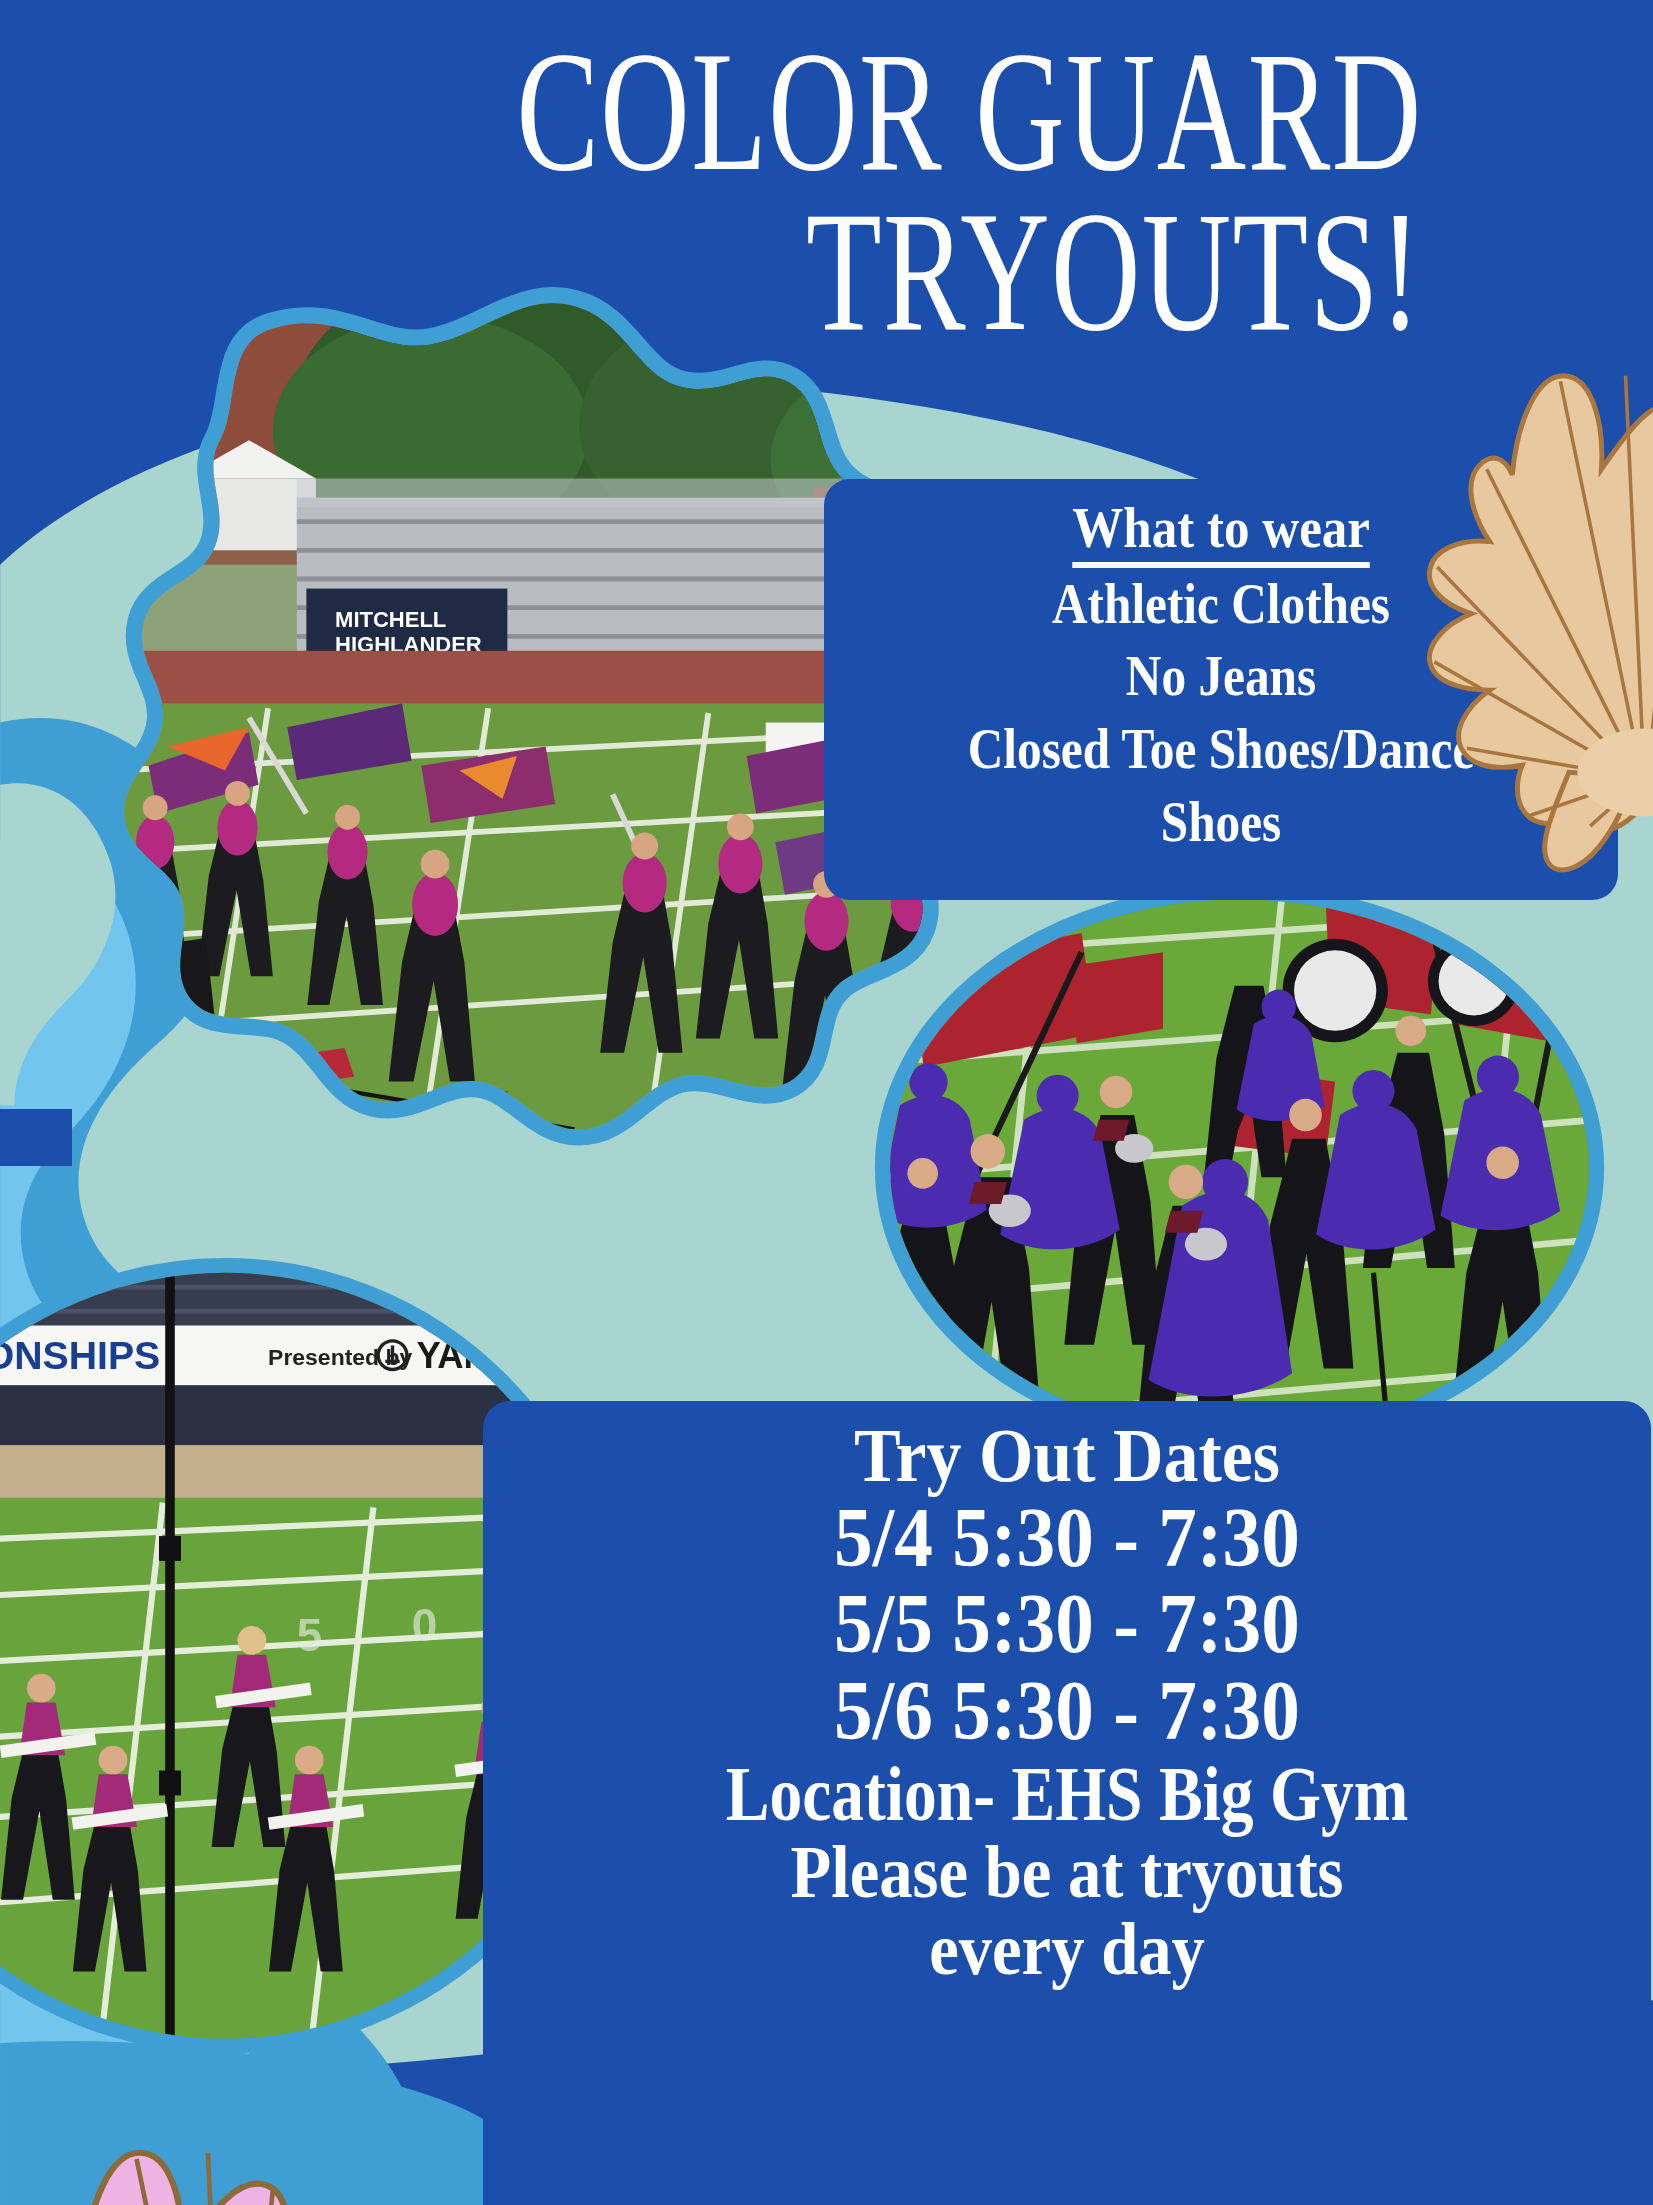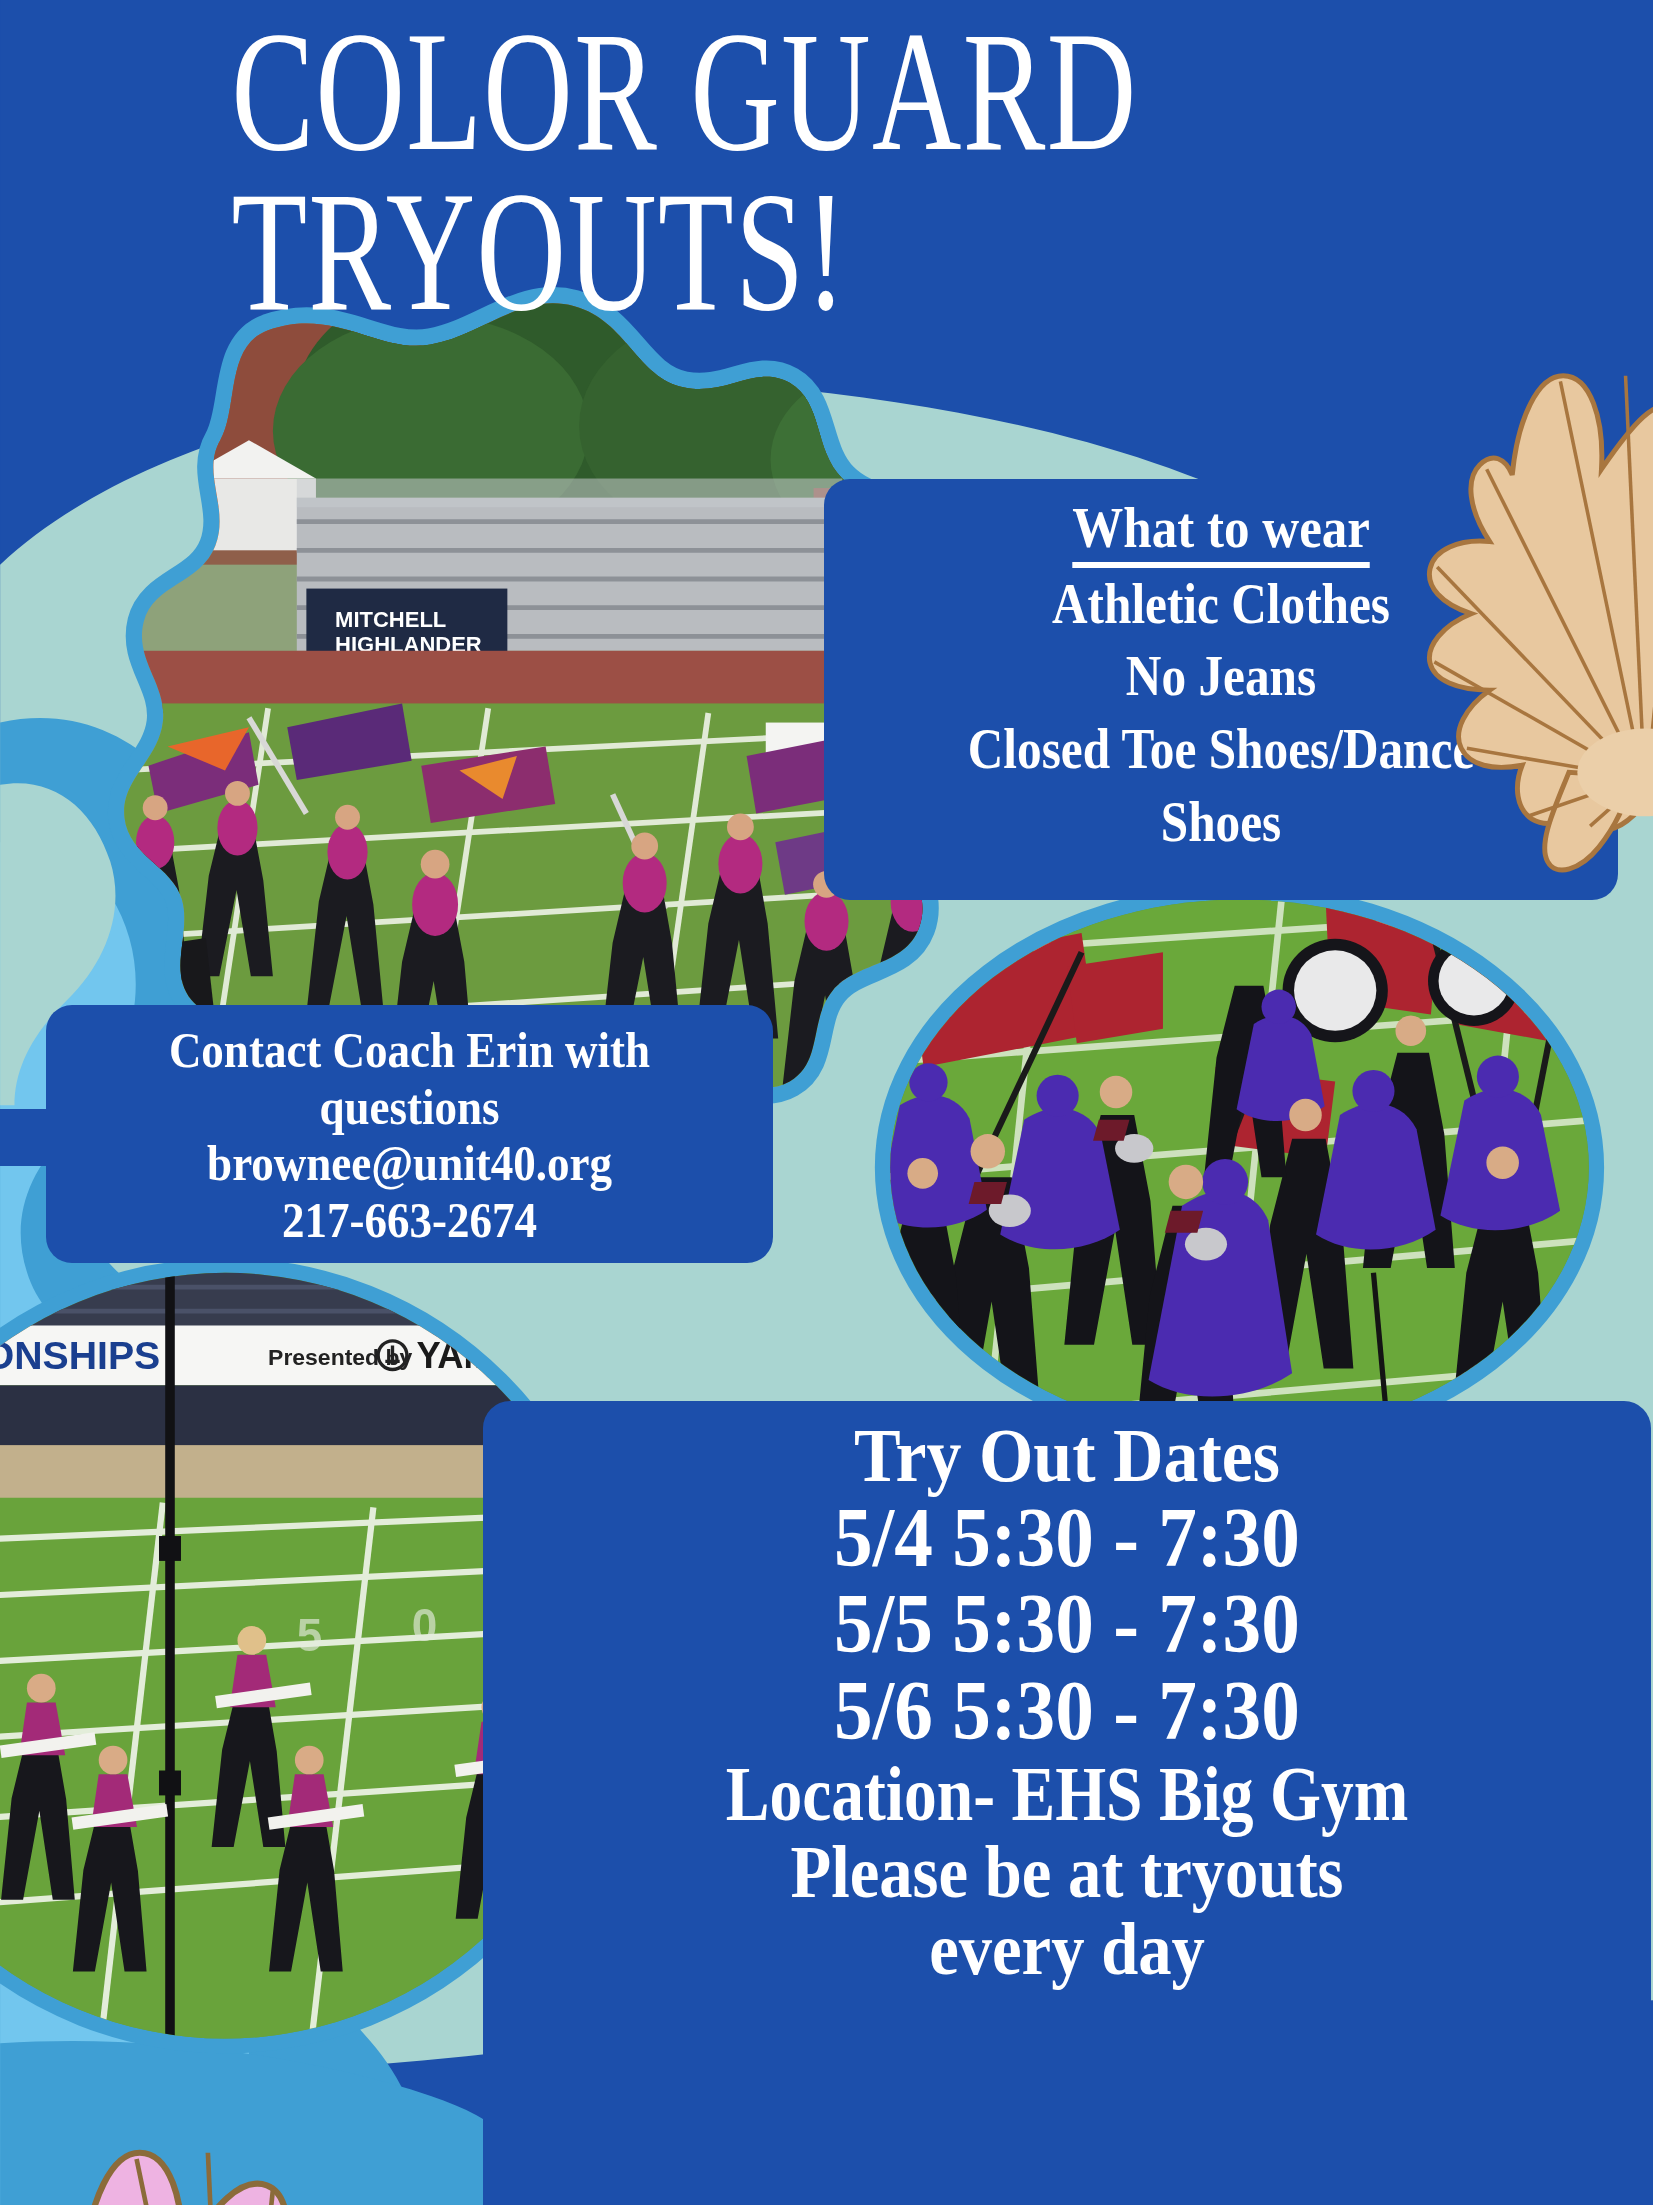--- a/index.html
+++ b/index.html
@@ -8,22 +8,22 @@
     width:1654px;height:2205px;
     overflow:hidden;
     background:#1c4fab;
     font-family:"Liberation Sans", sans-serif;
   }
   .layer{position:absolute;top:0;left:0;width:1654px;height:2205px;}
   svg.layer{display:block;}
 
   
   #title{
-    position:absolute;left:0;top:12px;width:1654px;
-    text-align:left;
+    position:absolute;left:0;top:32px;width:1654px;
+    text-align:right;
     color:#ffffff;
     font-family:"Liberation Serif", serif;
     font-weight:400;
     line-height:0.93;
     z-index:30;
     pointer-events:none;
   }
   #title .tline{
     display:block;
     font-size:172px;
@@ -583,27 +583,20 @@
 
   <div class="card" id="wear-box">
     <span class="wtitle">What to wear</span>
     <span class="wline">Athletic Clothes</span>
     <span class="wline">No Jeans</span>
     <span class="wline">Closed Toe Shoes/Dance</span>
     <span class="wline">Shoes</span>
   </div>
 
   <div id="contact-tab"></div>
-  <div class="card" id="contact-box">
-    <div class="pad"></div>
-    <span class="cline">Contact Coach Erin with</span>
-    <span class="cline">questions</span>
-    <span class="cline">brownee@unit40.org</span>
-    <span class="cline">217-663-2674</span>
-  </div>
 
   <div class="card" id="tryout-box">
     <span class="tline t-head">Try Out Dates</span>
     <span class="tline t-date">5/4 5:30 - 7:30</span>
     <span class="tline t-date">5/5 5:30 - 7:30</span>
     <span class="tline t-date">5/6 5:30 - 7:30</span>
     <span class="tline t-loc">Location- EHS Big Gym</span>
     <span class="tline t-note">Please be at tryouts</span>
     <span class="tline t-note">every day</span>
   </div>

